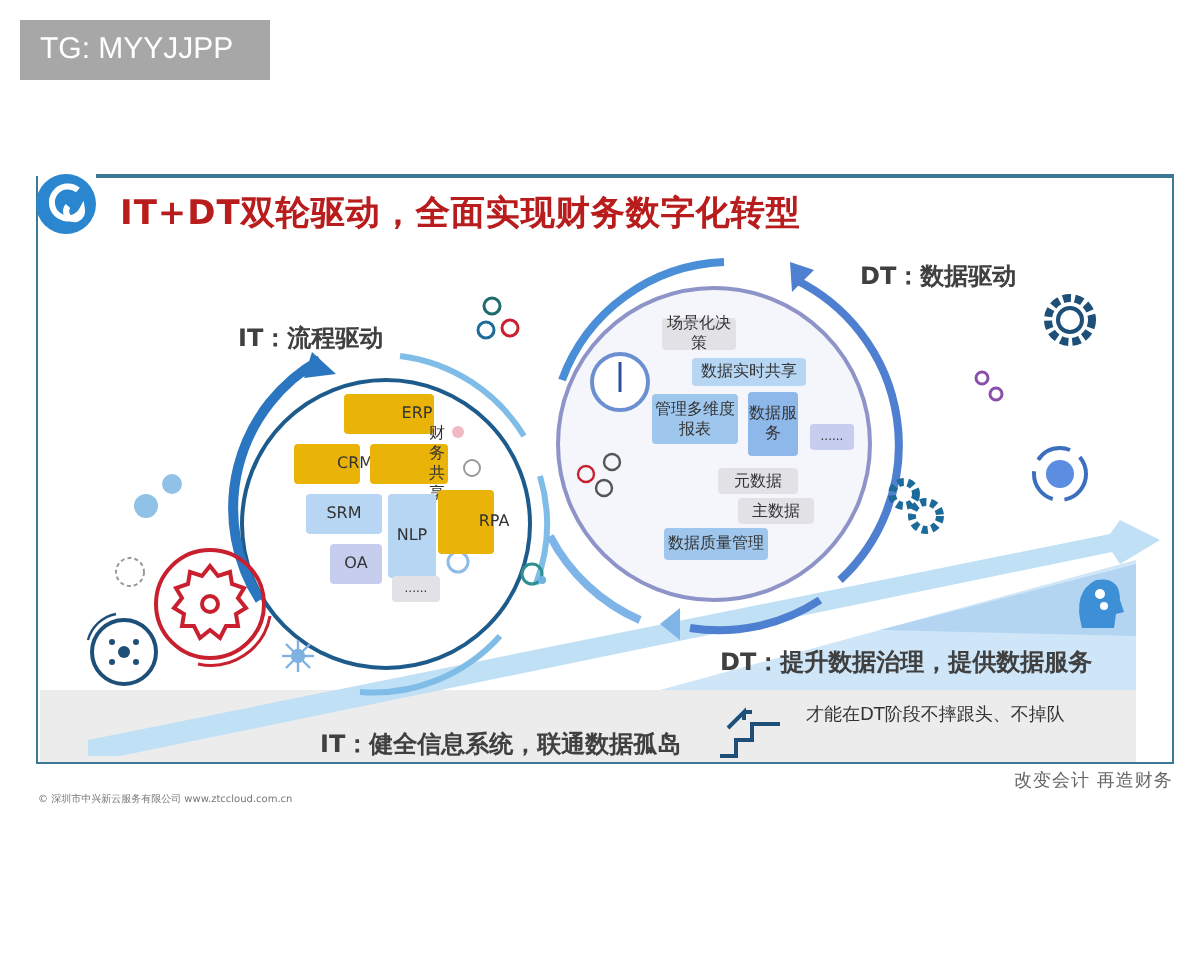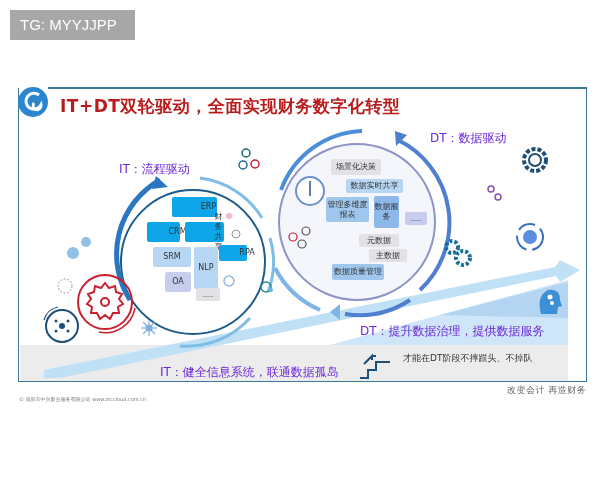--- a/index.html
+++ b/index.html
@@ -6,30 +6,30 @@
   html, body { width: 600px; height: 480px; background: #ffffff; overflow: hidden; font-family: "DejaVu Sans", "Liberation Sans", sans-serif; }
   .stage { position: relative; width: 600px; height: 480px; }
   .wm { position: absolute; background: #a7a7a7; color: #ffffff; font-family: "Liberation Sans", sans-serif; }
   .wm-top { left: 10px; top: 10px; width: 125px; height: 30px; font-size: 15px; line-height: 30px; padding-left: 10px; }
   .wm-bottom { left: 424px; top: 440px; width: 166px; height: 30px; font-size: 15px; line-height: 30px; padding-left: 10px; }
   .frame { position: absolute; left: 18px; top: 88px; width: 569px; height: 294px; border: 1.5px solid #3d7897; border-top: none; border-left-width: 1.5px; }
   .frame-topline { position: absolute; left: 48px; top: 87px; width: 539px; height: 1.5px; background: #3d7897; }
   .logo { position: absolute; left: 15px; top: 85px; width: 36px; height: 34px; }
   .title { position: absolute; left: 60px; top: 95px; font-size: 17px; font-weight: bold; color: #b91c1c; letter-spacing: 0.5px; white-space: nowrap; }
   .ground { position: absolute; left: 20px; top: 345px; width: 548px; height: 36px; background: #ececec; }
-  .lbl { position: absolute; font-weight: normal; color: #6d28d9; white-space: nowrap; }
+  .lbl { position: absolute; font-weight: bold; color: #404040; white-space: nowrap; }
   .it-title { left: 119px; top: 161px; font-size: 12px; }
   .dt-title { left: 430px; top: 130px; font-size: 12px; }
   .dt-bottom { left: 360px; top: 323px; font-size: 12px; }
   .it-bottom { left: 160px; top: 364px; font-size: 12px; }
   .quote { position: absolute; left: 403px; top: 352px; font-size: 9px; line-height: 12px; color: #333; white-space: nowrap; }
   .slogan { position: absolute; left: 507px; top: 384px; font-size: 9px; color: #666; white-space: nowrap; letter-spacing: 0.5px; }
   .copyright { position: absolute; left: 19px; top: 396px; font-size: 5px; color: #777; white-space: nowrap; }
   .box { position: absolute; display: flex; align-items: center; justify-content: center; text-align: center; font-size: 8px; color: #333; border-radius: 2px; line-height: 10px; }
-  .c-blue1 { background: #0ea5e9; padding-left: 28px; }
+  .c-blue1 { background: #eab308; padding-left: 28px; }
   .c-blue2 { background: #b7d6f4; }
   .c-blue3 { background: #9fc6ec; }
   .c-blue4 { background: #8fb8ea; }
   .c-grey { background: #e2e2e6; }
   .c-lav { background: #c6cdef; }
   .svg-layer { position: absolute; left: 0; top: 0; }
 </style>
 </head>
 <body>
 
@@ -160,25 +160,25 @@
   <div class="lbl it-title">IT：流程驱动</div>
   <div class="lbl dt-title">DT：数据驱动</div>
   <div class="lbl dt-bottom">DT：提升数据治理，提供数据服务</div>
   <div class="lbl it-bottom">IT：健全信息系统，联通数据孤岛</div>
 
   <div class="box c-blue1" style="left:172px;top:197px;width:45px;height:20px;">ERP</div>
   <div class="box c-blue1" style="left:147px;top:222px;width:33px;height:20px;">CRM</div>
   <div class="box c-blue1" style="left:185px;top:222px;width:39px;height:20px;">财务共享</div>
   <div class="box c-blue2" style="left:153px;top:247px;width:38px;height:20px;">SRM</div>
   <div class="box c-blue2" style="left:194px;top:247px;width:24px;height:42px;">NLP</div>
-  <div class="box c-blue1" style="left:219px;top:245px;width:26px;height:16px;">RPA</div>
+  <div class="box c-blue1" style="left:219px;top:245px;width:26px;height:32px;">RPA</div>
   <div class="box c-lav" style="left:165px;top:272px;width:26px;height:20px;">OA</div>
   <div class="box c-grey" style="left:196px;top:288px;width:24px;height:13px;font-size:6px;">......</div>
 
-  <div class="box c-grey" style="left:331px;top:159px;width:50px;height:16px;">场景化决策</div>
+  <div class="box c-grey" style="left:331px;top:159px;width:37px;height:16px;">场景化决策</div>
   <div class="box c-blue2" style="left:346px;top:179px;width:57px;height:14px;">数据实时共享</div>
   <div class="box c-blue3" style="left:326px;top:197px;width:43px;height:25px;">管理多维度报表</div>
   <div class="box c-blue4" style="left:374px;top:196px;width:25px;height:32px;">数据服务</div>
   <div class="box c-lav" style="left:405px;top:212px;width:22px;height:13px;font-size:6px;">......</div>
   <div class="box c-grey" style="left:359px;top:234px;width:40px;height:13px;">元数据</div>
   <div class="box c-grey" style="left:369px;top:249px;width:38px;height:13px;">主数据</div>
   <div class="box c-blue3" style="left:332px;top:264px;width:52px;height:16px;">数据质量管理</div>
 
   <div class="quote">
     <div>才能在DT阶段不摔跟头、不掉队</div>

